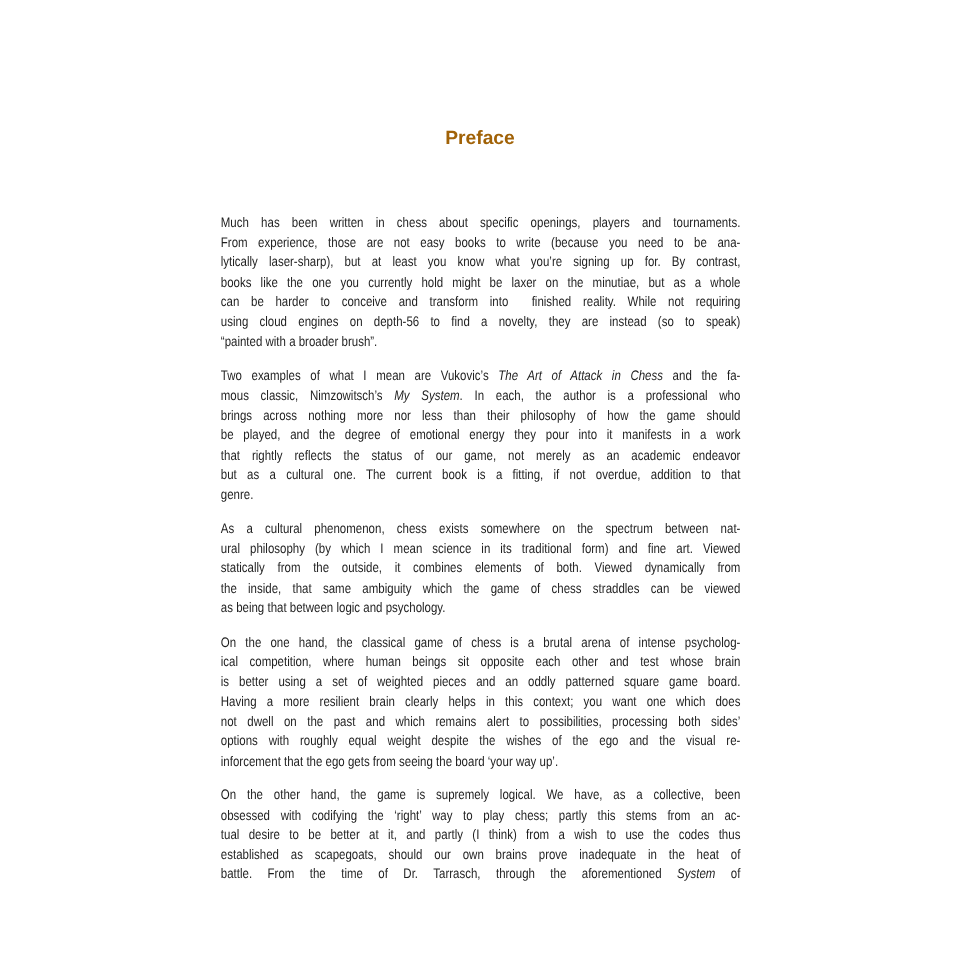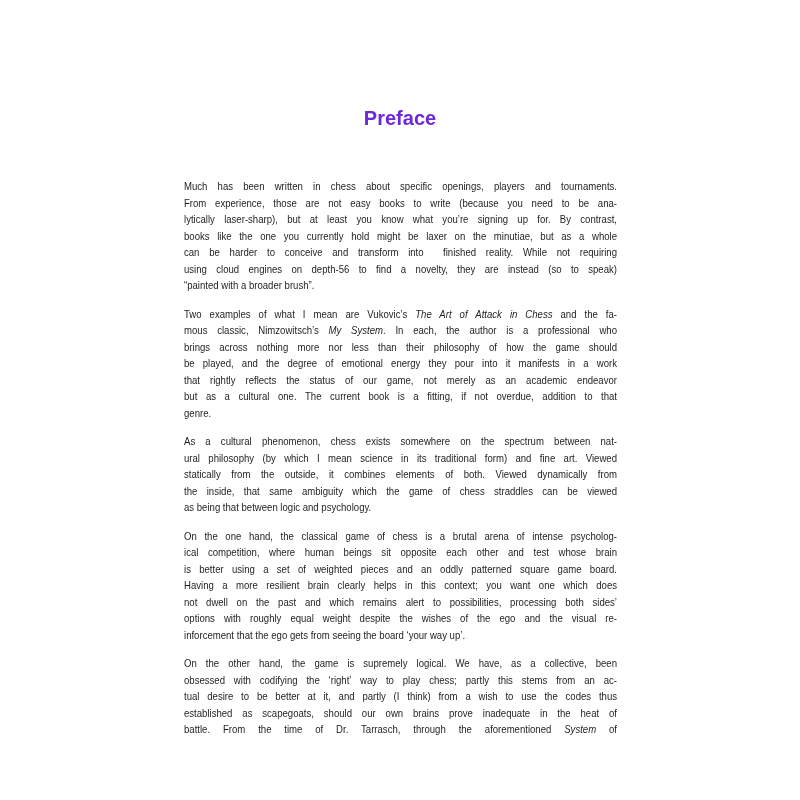--- a/index.html
+++ b/index.html
@@ -16,24 +16,24 @@
     font-family: "Liberation Sans", sans-serif;
     color: #1e1e1e;
   }
   .title {
     position: absolute;
     top: 107px;
     left: 0;
     width: 800px;
     margin: 0;
     text-align: center;
-    font-size: 20px;
+    font-size: 16px;
     font-weight: bold;
     letter-spacing: 0px;
-    color: #6d28d9;
+    color: #a16207;
   }
   .body-block {
     position: absolute;
     left: 184px;
     top: 178px;
     width: 520px;
     transform: scaleX(0.8327);
     transform-origin: 0 0;
   }
   .para {

